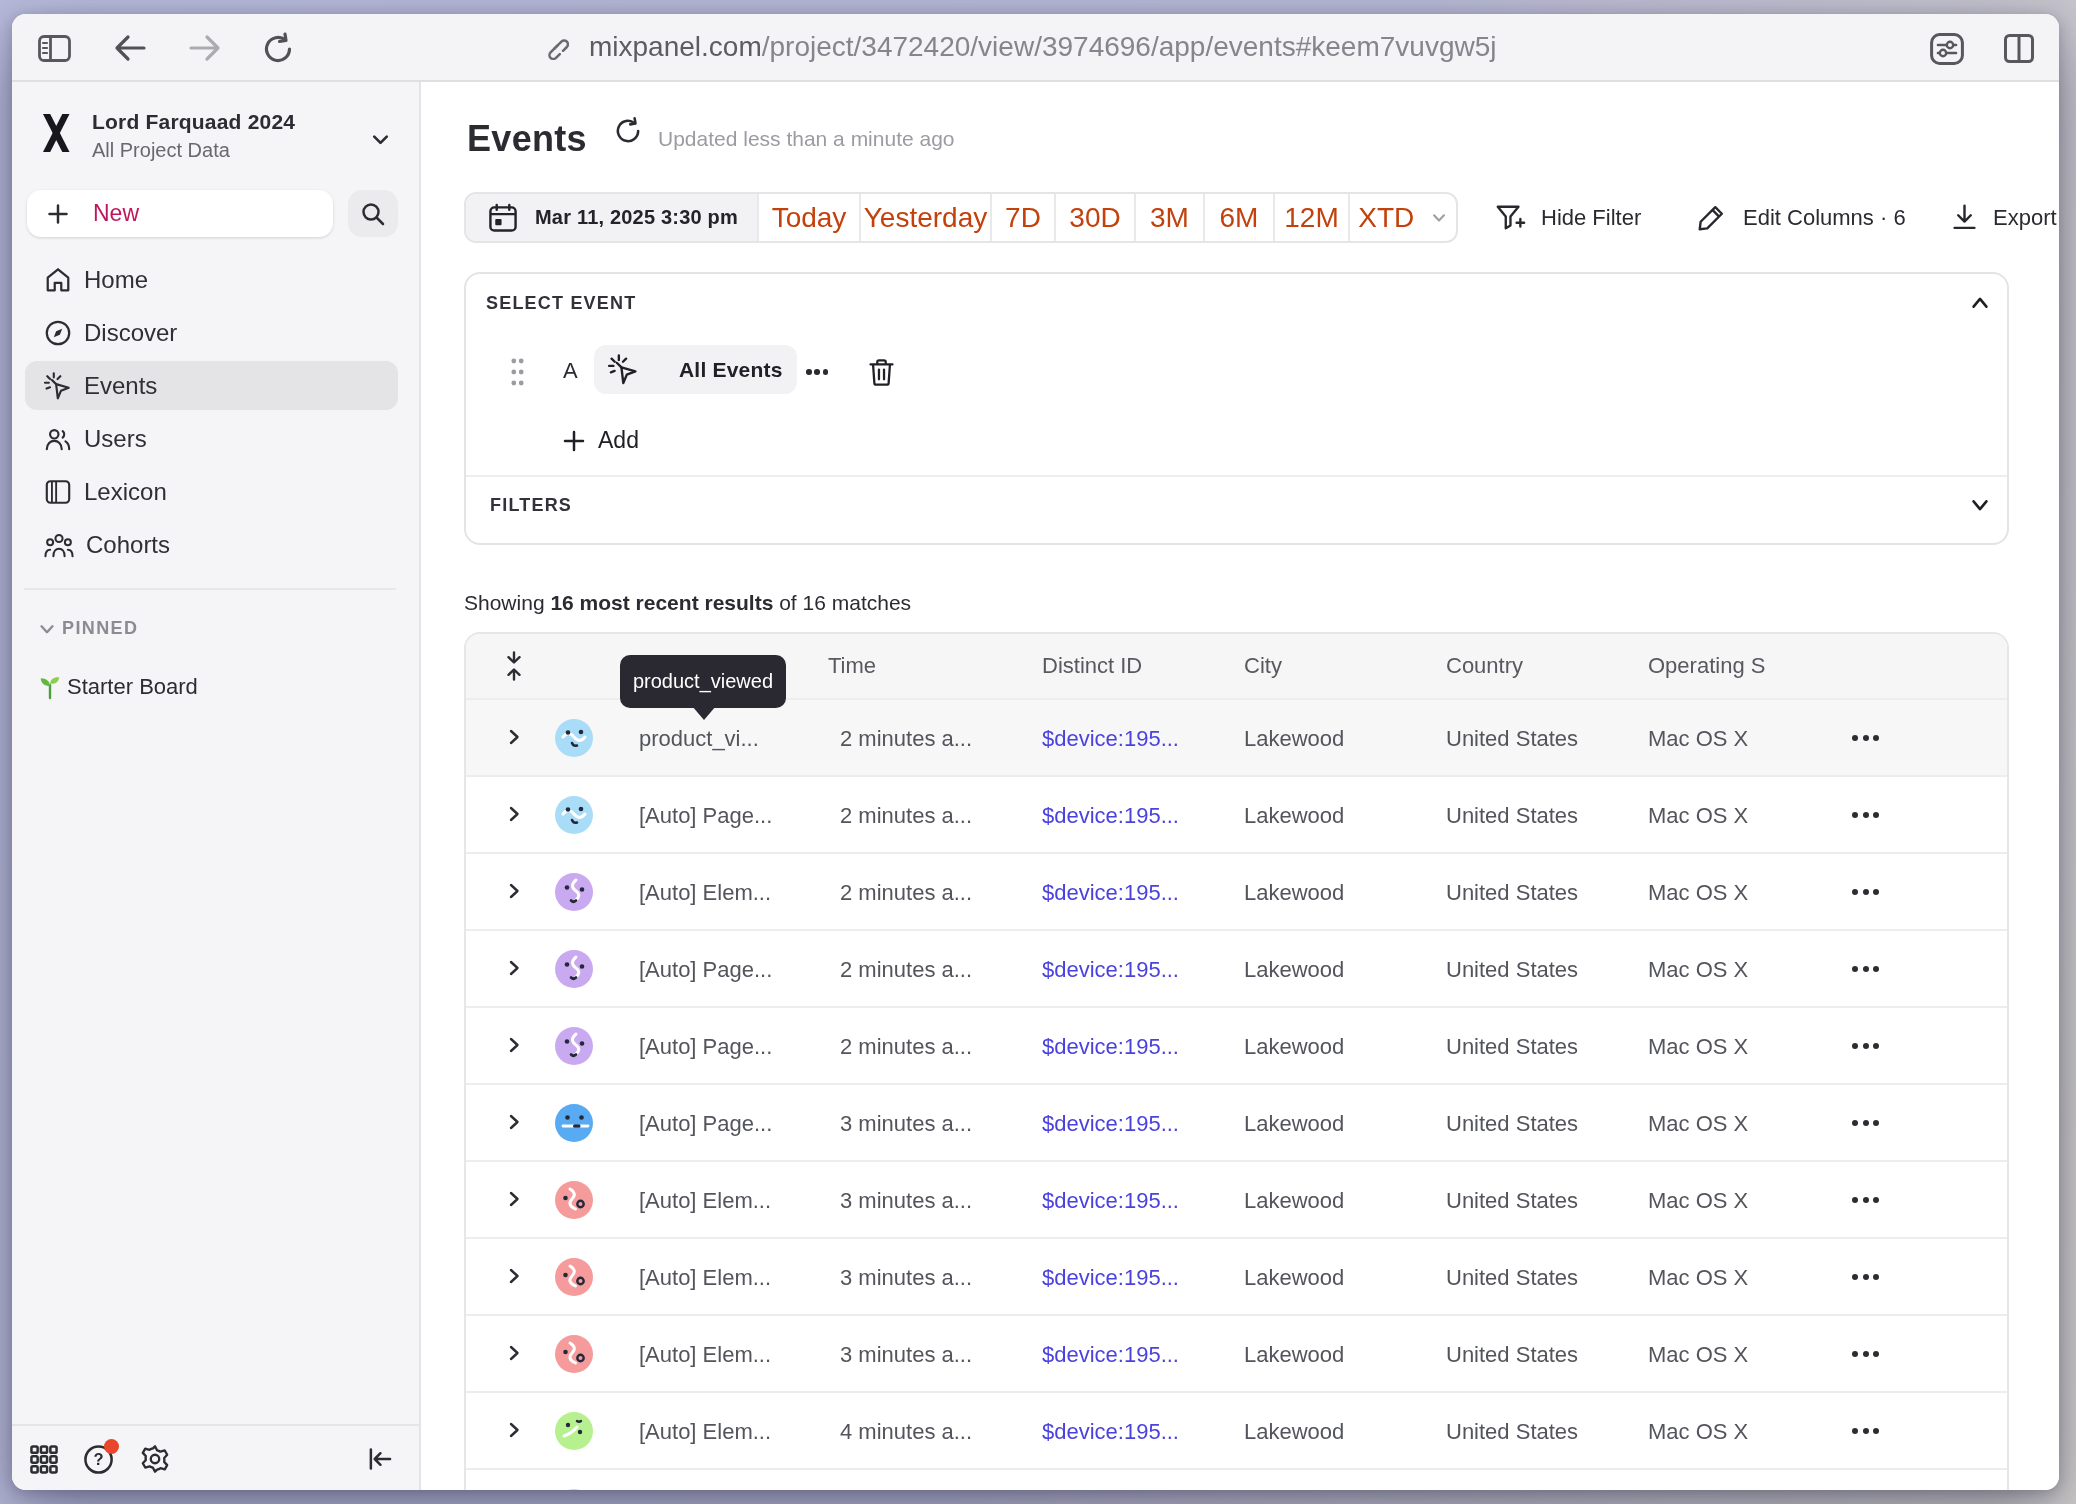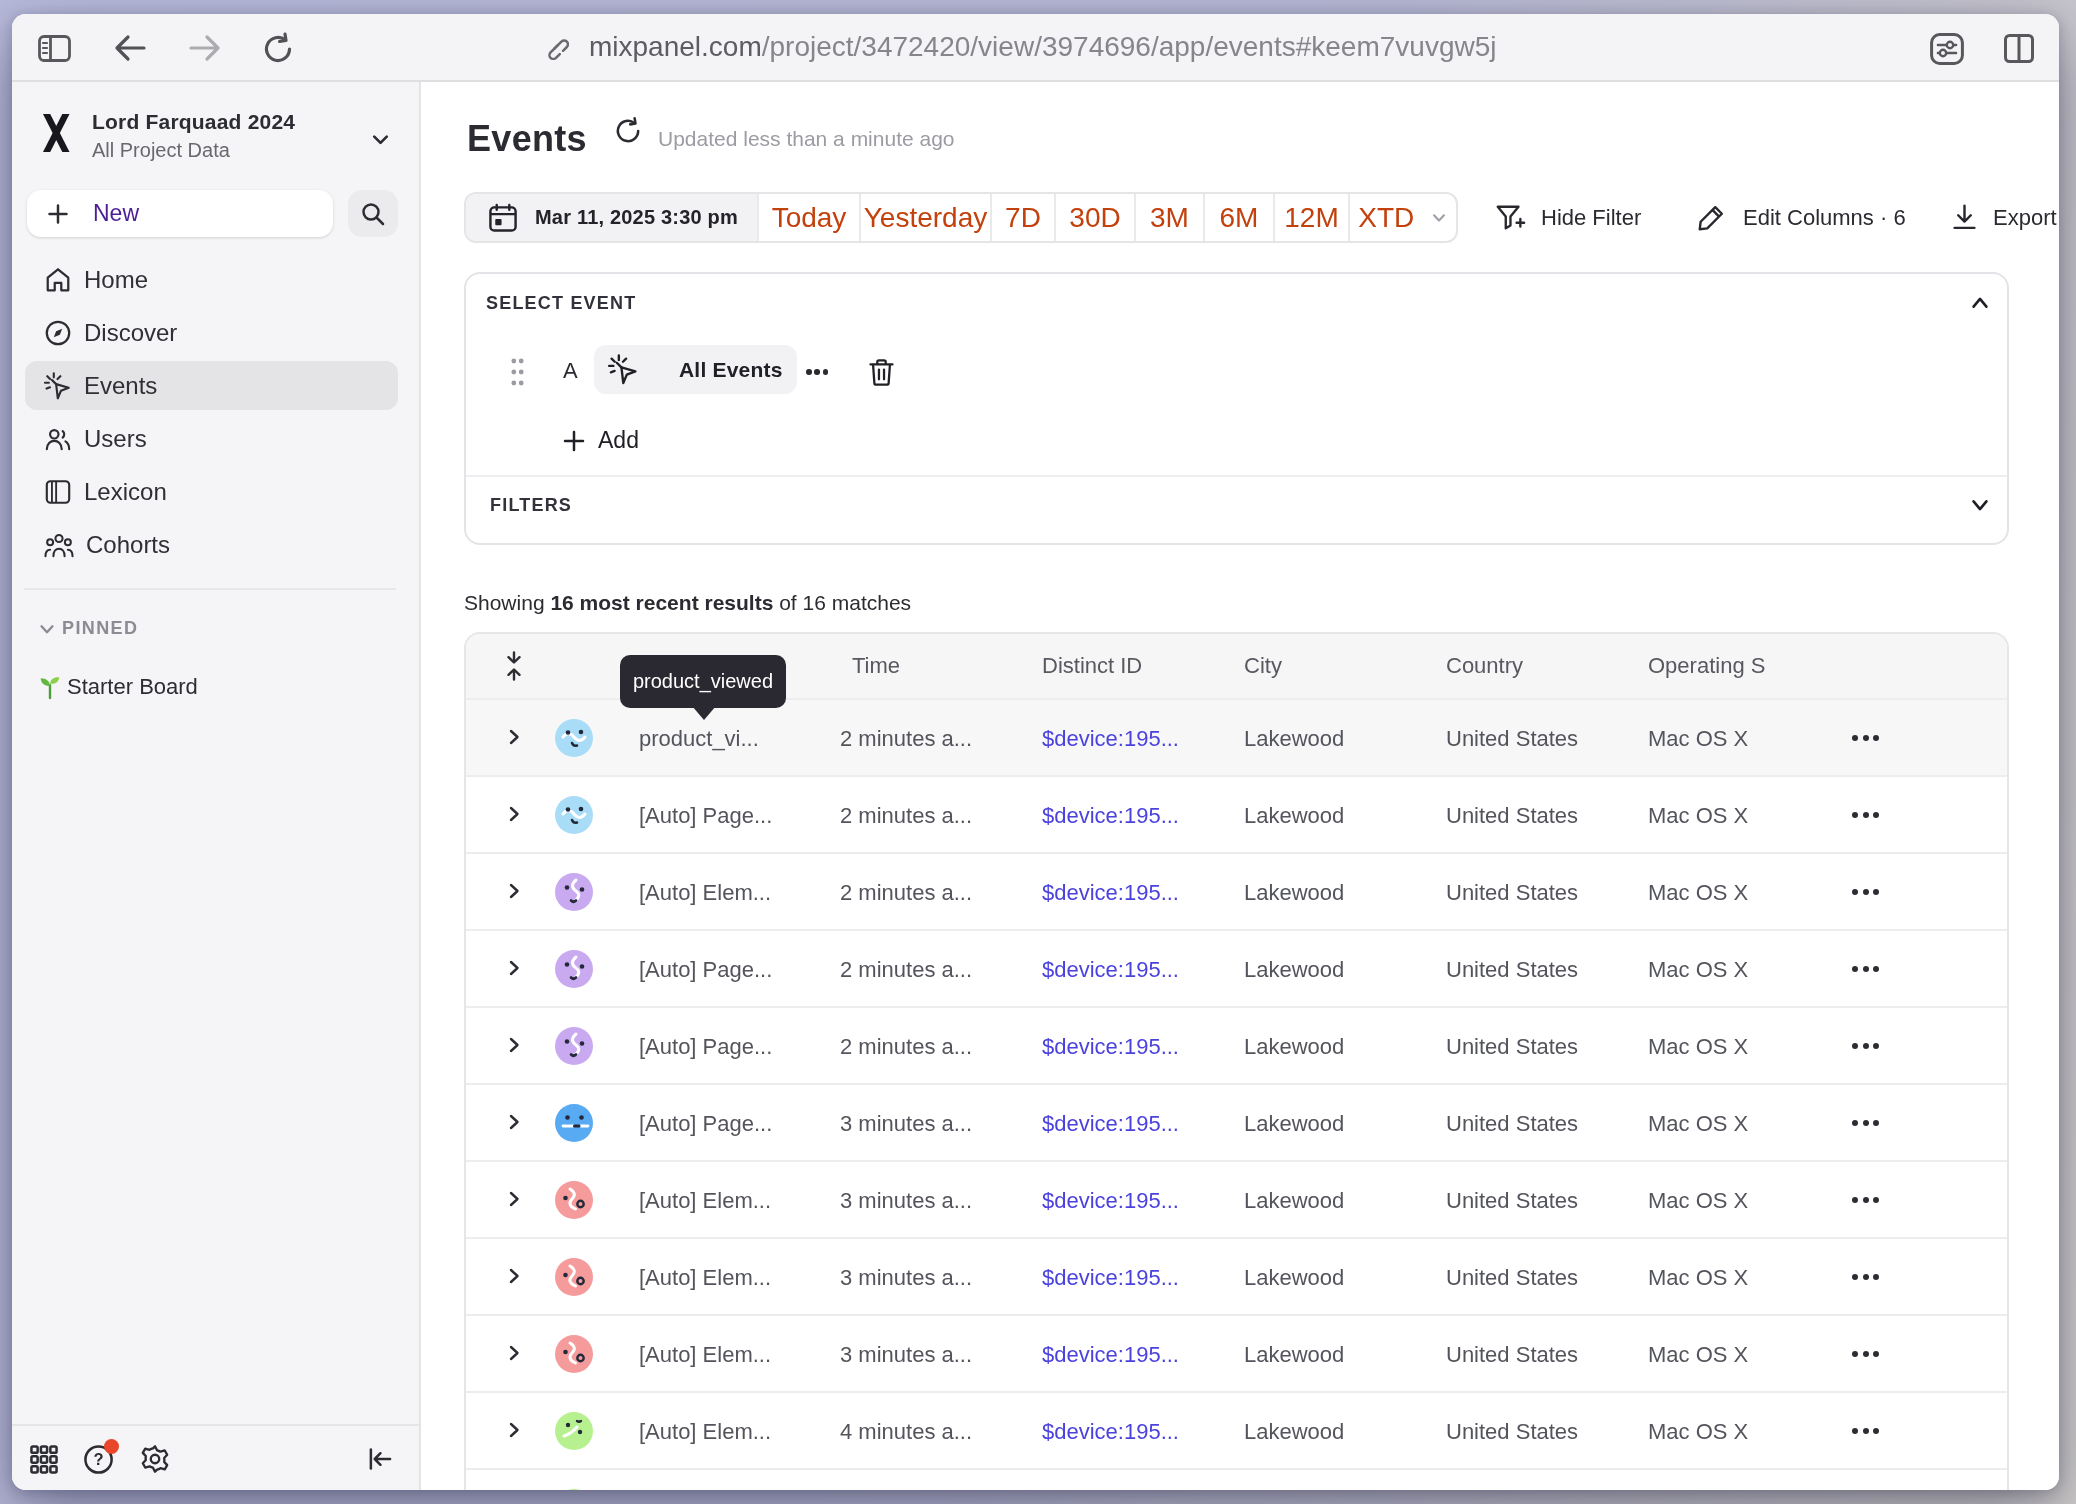--- a/index.html
+++ b/index.html
@@ -20,21 +20,21 @@
 .url { font-size:28px; color:#85858c; margin-left:20px; }
 .url b { color:#5c5c63; font-weight:400; }
 .sidebar { position:absolute; left:0; top:68px; width:409px; height:1408px; background:#f5f4f6; border-right:2px solid #e4e3e6; }
 .main { position:absolute; left:411px; top:68px; right:0; bottom:0; background:#fff; }
 
 .ws-logo { position:absolute; left:27px; top:30px; }
 .ws-name { position:absolute; left:80px; top:28px; font-size:21px; font-weight:700; color:#2c2c33; white-space:nowrap; letter-spacing:.2px; }
 .ws-sub { position:absolute; left:80px; top:57px; font-size:20px; color:#686870; }
 .ws-chev { position:absolute; left:356px; top:45px; }
 .newbtn { position:absolute; left:15px; top:108px; width:306px; height:47px; background:#fff; border-radius:14px; box-shadow:0 1px 3px rgba(0,0,0,.14); display:flex; align-items:center; }
-.newbtn span { font-size:23px; color:#4c1d95; margin-left:24px; }
+.newbtn span { font-size:23px; color:#be185d; margin-left:24px; }
 .searchbtn { position:absolute; left:336px; top:108px; width:50px; height:47px; background:#ebebee; border-radius:14px; display:flex; align-items:center; justify-content:center; }
 .nav { position:absolute; left:13px; top:173px; width:373px; }
 .nitem { position:relative; height:49px; margin-bottom:4px; display:flex; align-items:center; border-radius:12px; }
 .nitem.active { background:#e4e4e6; }
 .nitem svg { margin-left:19px; }
 .nitem span { font-size:24px; color:#2f2f36; margin-left:12px; }
 .sdiv { position:absolute; left:12px; top:506px; width:372px; height:2px; background:#e7e6e9; }
 .pinned { position:absolute; left:25px; top:536px; display:flex; align-items:center; }
 .pinned span { font-size:18px; font-weight:700; letter-spacing:1.4px; color:#8b8b93; margin-left:5px; }
 .starter { position:absolute; left:26px; top:592px; display:flex; align-items:center; }
@@ -67,21 +67,21 @@
 .thead { position:absolute; left:0; top:0; width:100%; height:64px; background:#f6f6f7; border-radius:14px 14px 0 0; }
 .hc { position:absolute; top:0; height:64px; display:flex; align-items:center; font-size:22px; color:#585860; }
 .trow { position:absolute; left:0; width:100%; height:77px; border-top:2px solid #ededf0; }
 .rchev { position:absolute; left:38px; top:27px; }
 .rav { position:absolute; left:89px; top:19px; width:38px; height:38px; }
 .rc { position:absolute; top:0; height:77px; display:flex; align-items:center; font-size:22px; color:#54555c; white-space:nowrap; }
 .c-name { left:173px; } .c-time { left:374px; } .c-did { left:576px; color:#4b42de; }
 .c-city { left:778px; } .c-ctry { left:980px; } .c-os { left:1182px; }
 .rdots { position:absolute; left:1386px; top:35px; display:flex; }
 .rdots i { width:6px; height:6px; border-radius:50%; background:#2c2c33; margin-right:4.5px; }
-.h-time { left:386px; } .h-did { left:576px; } .h-city { left:778px; } .h-ctry { left:980px; } .h-os { left:1182px; overflow:hidden; width:118px; white-space:nowrap; }
+.h-time { left:362px; } .h-did { left:576px; } .h-city { left:778px; } .h-ctry { left:980px; } .h-os { left:1182px; overflow:hidden; width:118px; white-space:nowrap; }
 .tooltip { position:absolute; left:197px; top:573px; width:166px; height:53px; background:#2a2931; border-radius:10px; color:#fff; font-size:20px; display:flex; align-items:center; justify-content:center; z-index:5; }
 .tooltip:after { content:""; position:absolute; left:72px; top:51px; border-left:12px solid transparent; border-right:12px solid transparent; border-top:14px solid #2a2931; }
 </style>
 </head>
 <body>
 <div class="window">
   <div class="toolbar">
     <svg class="tico" style="left:26px;top:21px;" width="33" height="27" viewBox="0 0 33 27">
         <rect x="1.5" y="1.5" width="30" height="24" rx="4.5" fill="none" stroke="#57575c" stroke-width="2.8"></rect>
         <line x1="12.5" y1="1.5" x2="12.5" y2="25.5" stroke="#57575c" stroke-width="2.8"></line>

